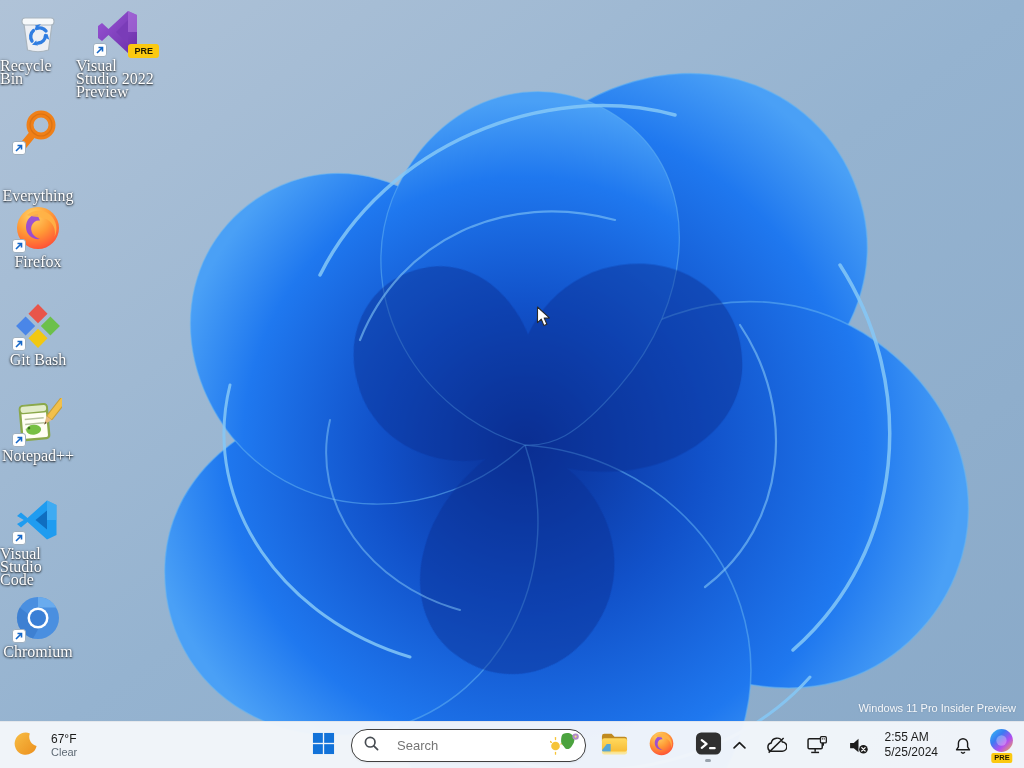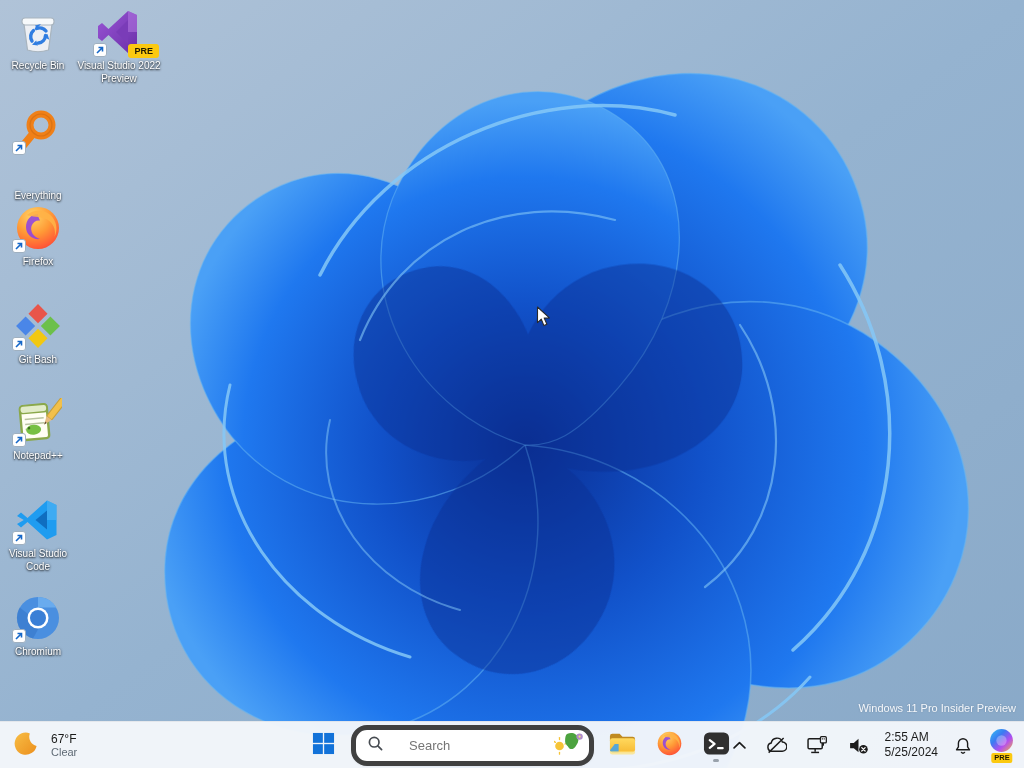--- a/index.html
+++ b/index.html
@@ -15,22 +15,23 @@
     gap:3px;z-index:3;cursor:default;
   }
   .icon-wrap{position:relative;width:48px;height:48px;flex:0 0 48px;}
   .icon-wrap svg{display:block;}
   .shortcut{position:absolute;left:-2px;bottom:-1px;width:14px;height:14px;}
   .vs-pre-badge{
     position:absolute;right:-16px;bottom:-2px;background:#fbc910;color:#201a00;
     font-size:9px;font-weight:bold;padding:2px 6px;border-radius:3px;line-height:10px;
   }
   .di-label{
-    font-size:10px;color:#fff;text-align:center;line-height:13px;max-width:86px;
+    font-size:16px;color:#fff;line-height:13px;max-width:86px;
     text-shadow:0 1px 2px rgba(0,0,0,.85),0 0 3px rgba(0,0,0,.45);
+    font-family:Liberation Serif, serif;
   }
   
   .watermark{
     position:absolute;right:8px;bottom:52px;z-index:3;text-align:right;
     color:#f4f7fb;font-size:11px;line-height:15px;text-shadow:0 0 2px rgba(0,0,0,.2);
   }
   
   .taskbar{
     position:absolute;left:0;right:0;bottom:0;height:46px;z-index:5;
     background:rgba(243,246,250,.97);border-top:1px solid rgba(0,0,0,.05);
@@ -39,22 +40,22 @@
   .weather-text{display:flex;flex-direction:column;justify-content:center;}
   .weather-temp{font-size:12px;color:#1b1b1b;line-height:14px;}
   .weather-cond{font-size:11px;color:#5f6a75;line-height:13px;}
   .tb-center{position:absolute;left:304px;top:0;bottom:0;display:flex;align-items:center;gap:9px;}
   .tb-btn{
     width:38px;height:38px;border-radius:6px;display:flex;align-items:center;
     justify-content:center;position:relative;cursor:pointer;
   }
   .search-pill{
     width:216px;height:31px;border-radius:16px;background:#ffffff;
-    border:5px solid #404040;box-shadow:0 1px 2px rgba(0,0,0,.05);
-    display:flex;align-items:center;gap:24px;padding:0 5px 0 12px;cursor:text;
+    border:1px solid #404040;box-shadow:0 1px 2px rgba(0,0,0,.05);
+    display:flex;align-items:center;gap:16px;padding:0 5px 0 12px;cursor:text;
   }
   .search-pill input{
     border:none;outline:none;flex:1;min-width:0;font-size:13px;color:#444;
     background:transparent;font-family:"Liberation Sans", sans-serif;
   }
   .run-indicator{
     position:absolute;bottom:2px;left:50%;transform:translateX(-50%);
     width:6px;height:3px;border-radius:2px;background:#99a2ac;
   }
   .tray{position:absolute;right:8px;top:0;bottom:0;display:flex;align-items:center;gap:12px;}

